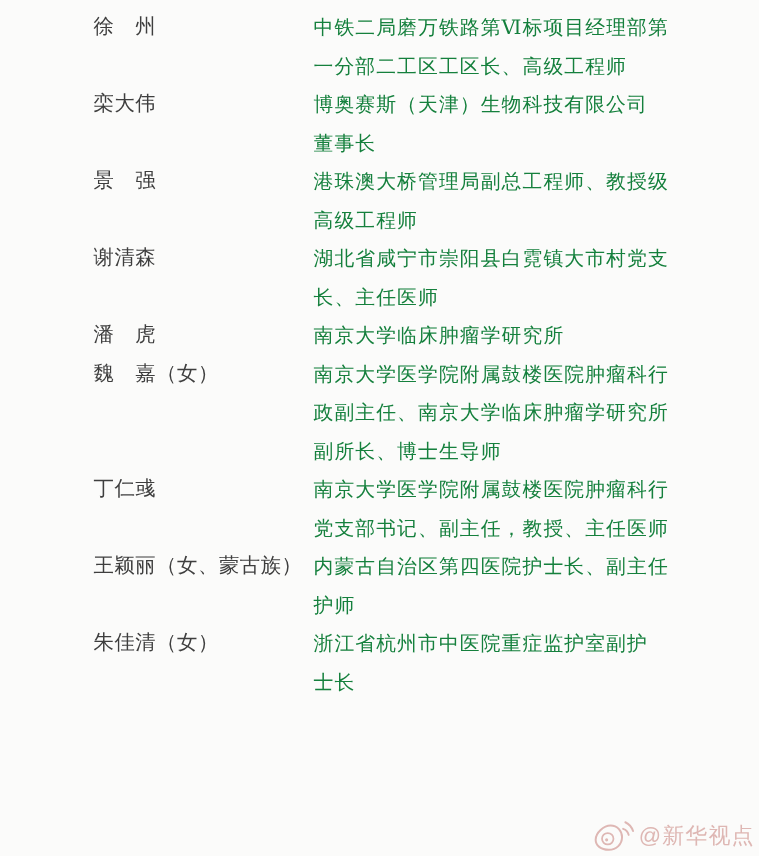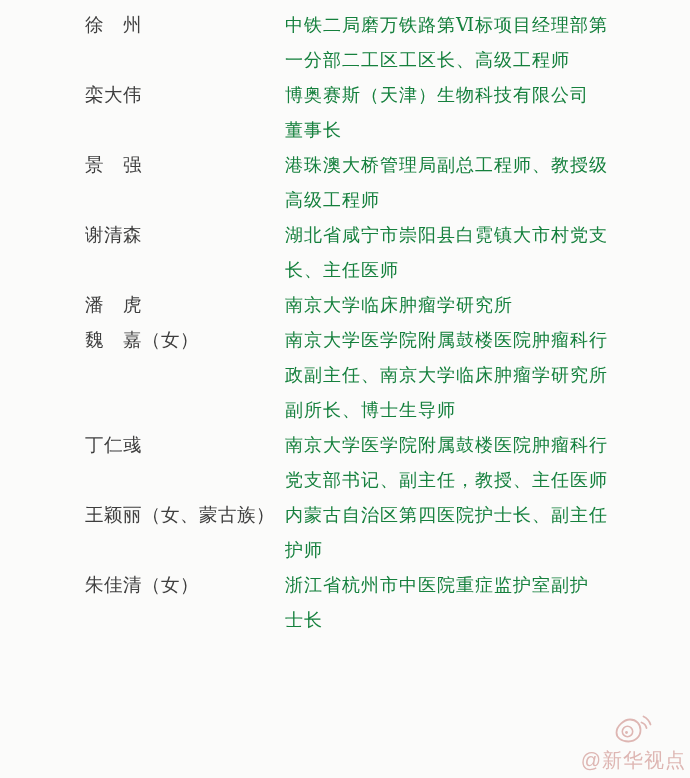--- a/index.html
+++ b/index.html
@@ -46,21 +46,20 @@
     white-space: nowrap;
   }
   .watermark {
     position: absolute;
     right: 4px;
     bottom: 4px;
     display: flex;
     align-items: center;
     gap: 4px;
     opacity: 0.85;
-    flex-direction: column;
   }
   .watermark .wm-text {
     font-size: 20px;
     letter-spacing: 1px;
     font-family: "Liberation Sans", "DejaVu Sans", sans-serif;
   }
   .watermark svg {
     display: block;
   }
 </style>

